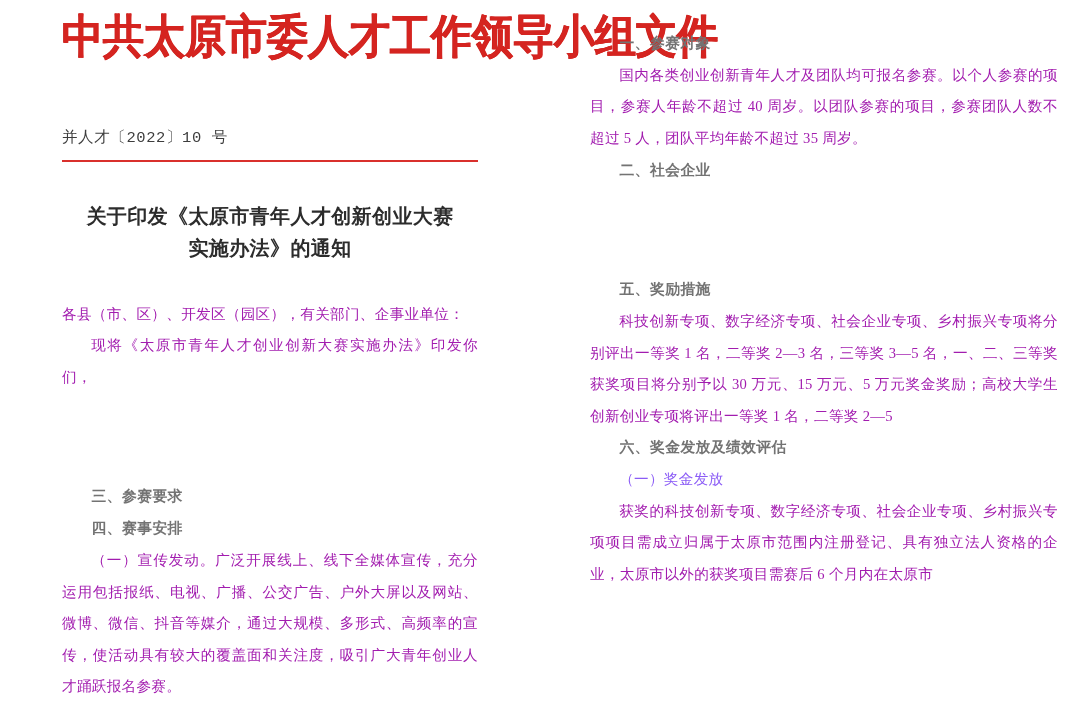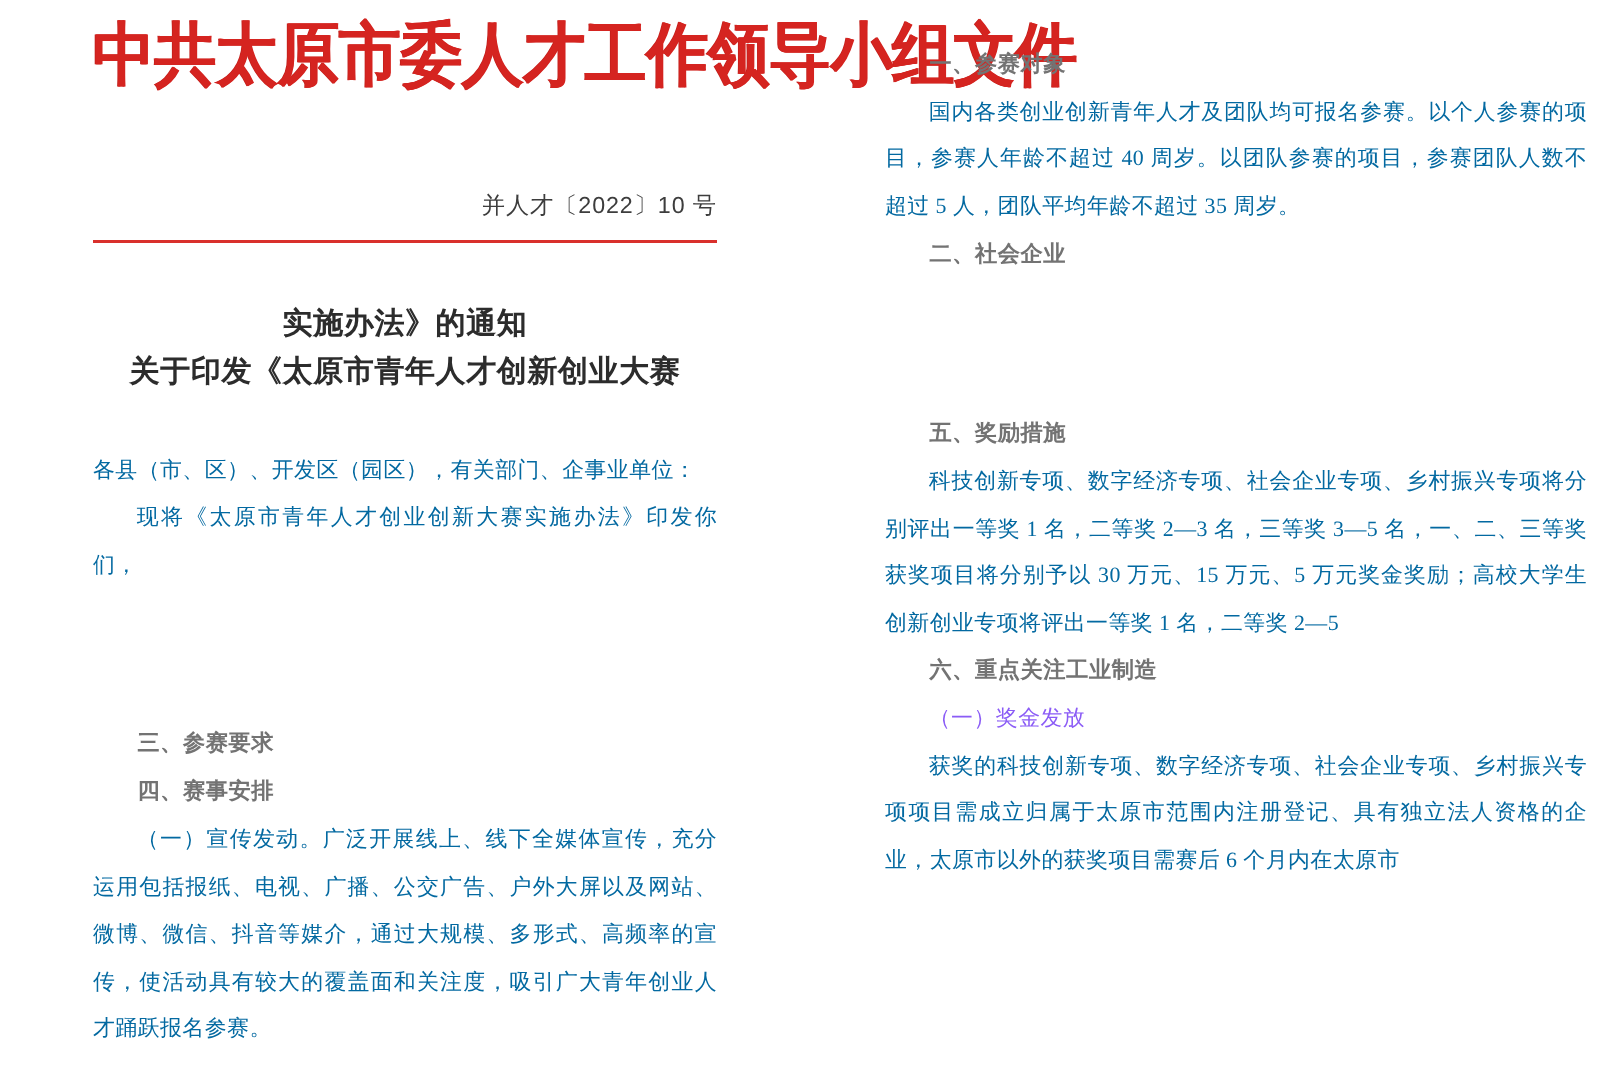--- a/index.html
+++ b/index.html
@@ -46,26 +46,26 @@
     letter-spacing: 0px;
     color: #d52420;
     white-space: nowrap;
     display: inline-block;
     transform: scaleX(1.0) scaleY(1.12);
     transform-origin: center top;
     text-shadow: 0.5px 0 0 #d52420, -0.5px 0 0 #c21f1b;
   }
 
   .docnum {
-    text-align: right;
+    text-align: left;
     font-size: 15.5px;
     color: #3d3d3d;
     margin-top: 72px;
     letter-spacing: 0.6px;
-    font-family: Liberation Sans, sans-serif;
+    font-family: Liberation Mono, monospace;
   }
 
   .redrule {
     margin-top: 12px;
     height: 2px;
     background: #d9302c;
     width: 100%;
   }
 
   
@@ -77,21 +77,21 @@
     line-height: 1.62;
     color: #2c2c2c;
     letter-spacing: 0.4px;
     font-family: "Liberation Serif", "DejaVu Serif", serif;
   }
 
   
   .para {
     font-size: 14.6px;
     line-height: 2.16;
-    color: #0369a1;
+    color: #a21caf;
     text-align: justify;
     text-justify: inter-ideograph;
     letter-spacing: 0.3px;
     font-family: "Liberation Serif", "DejaVu Serif", serif;
   }
   .para.indent { text-indent: 2em; }
 
   .heading {
     font-size: 14.8px;
     font-weight: 700;
@@ -130,22 +130,22 @@
 
     <div class="masthead">
       <div class="masthead-title">中共太原市委人才工作领导小组文件</div>
     </div>
 
     <div class="docnum">并人才〔2022〕10 号</div>
 
     <div class="redrule"></div>
 
     <div class="notice-title">
+      <div>关于印发《太原市青年人才创新创业大赛</div>
       <div>实施办法》的通知</div>
-      <div>关于印发《太原市青年人才创新创业大赛</div>
     </div>
 
     <div class="para addressee">各县（市、区）、开发区（园区），有关部门、企事业单位：</div>
 
     <div class="para indent">现将《太原市青年人才创业创新大赛实施办法》印发你们，</div>
 
     <div class="gap-left"></div>
 
     <div class="heading">三、参赛要求</div>
 
@@ -167,21 +167,21 @@
       <div class="heading">二、社会企业</div>
 
 
 
       <div class="gap-right"></div>
 
       <div class="heading">五、奖励措施</div>
 
       <div class="para indent">科技创新专项、数字经济专项、社会企业专项、乡村振兴专项将分别评出一等奖 1 名，二等奖 2—3 名，三等奖 3—5 名，一、二、三等奖获奖项目将分别予以 30 万元、15 万元、5 万元奖金奖励；高校大学生创新创业专项将评出一等奖 1 名，二等奖 2—5</div>
 
-      <div class="heading">六、重点关注工业制造</div>
+      <div class="heading">六、奖金发放及绩效评估</div>
 
       <div class="subheading">（一）奖金发放</div>
 
       <div class="para indent">获奖的科技创新专项、数字经济专项、社会企业专项、乡村振兴专项项目需成立归属于太原市范围内注册登记、具有独立法人资格的企业，太原市以外的获奖项目需赛后 6 个月内在太原市</div>
 
     </div>
 
   </div>
 
 </div>

